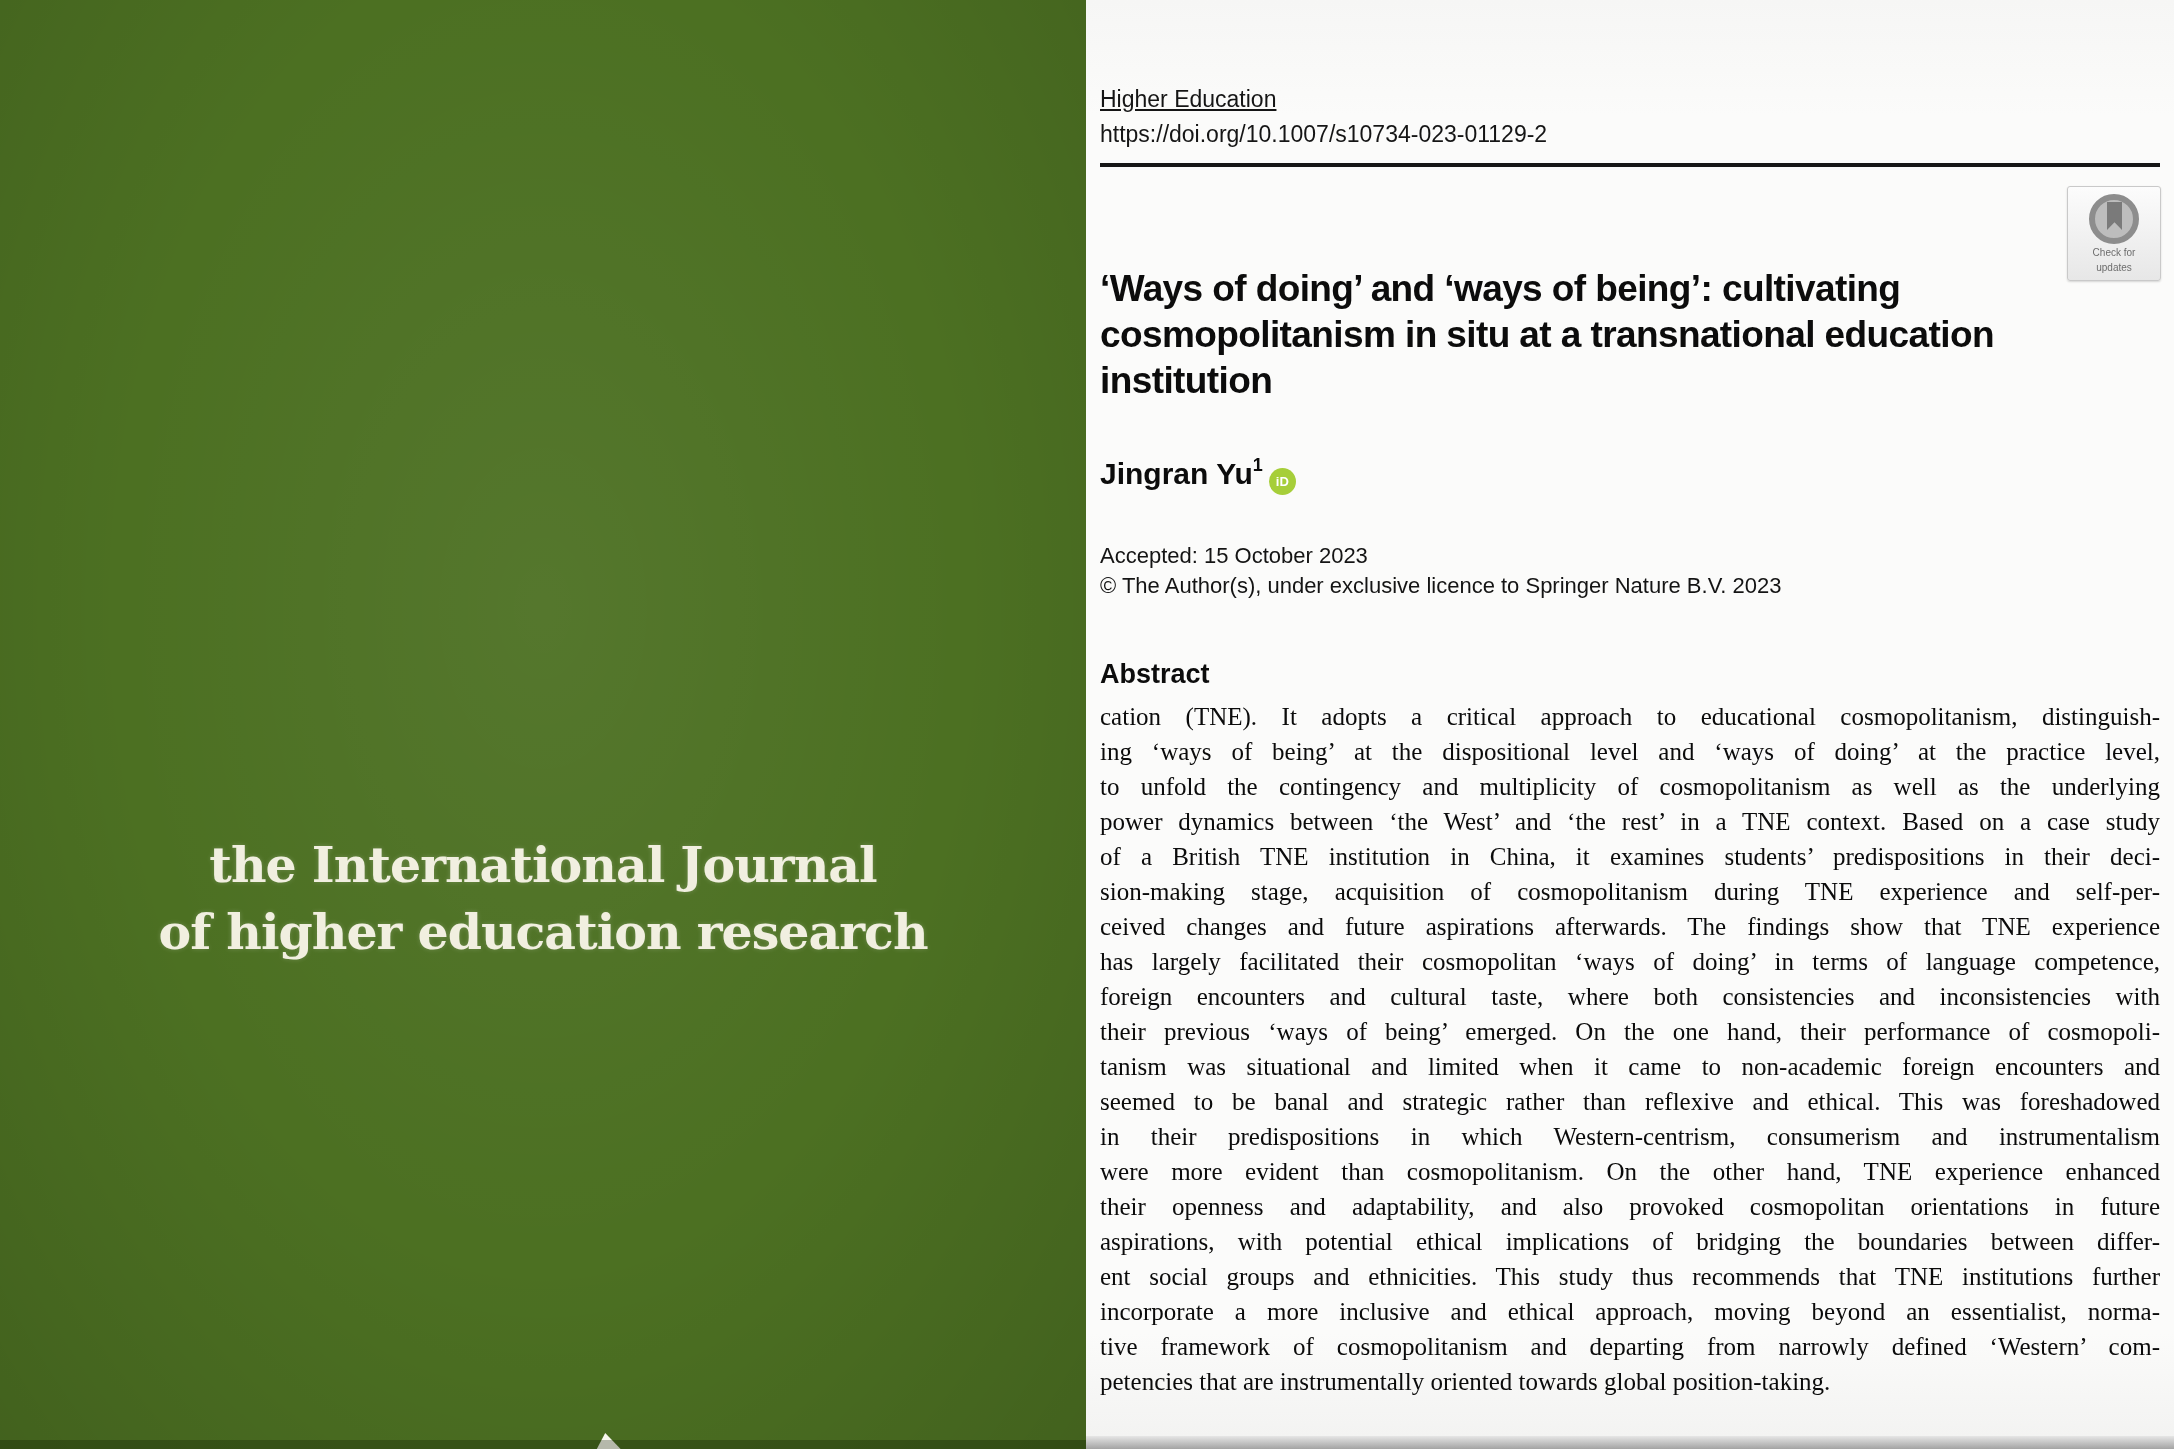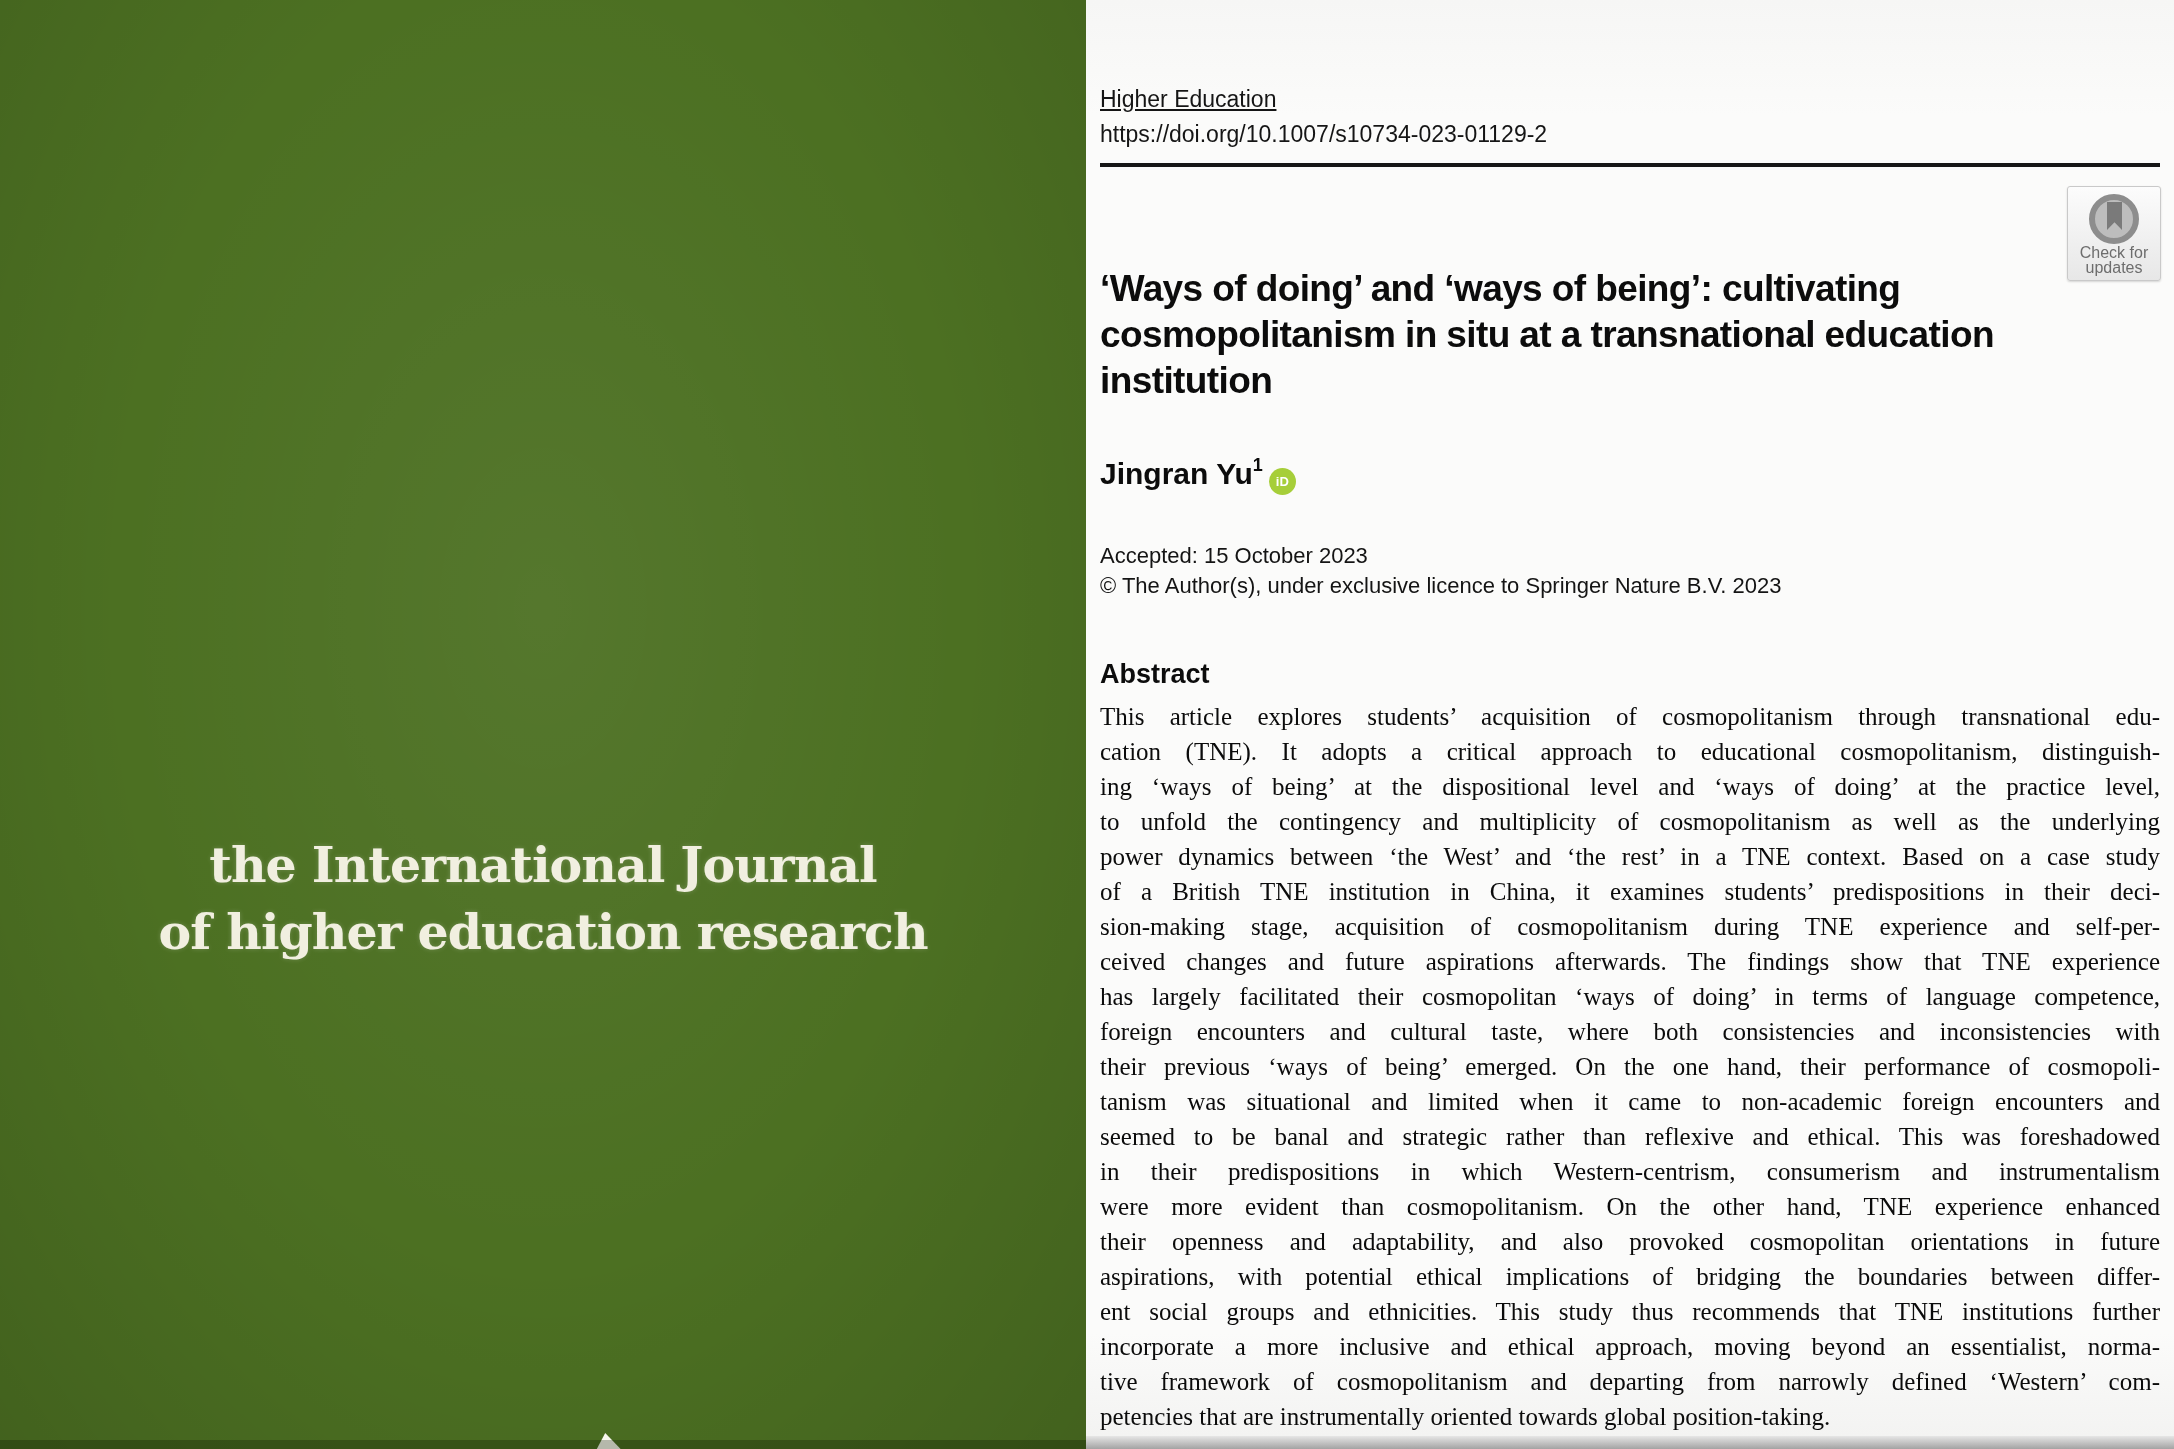--- a/index.html
+++ b/index.html
@@ -52,21 +52,21 @@
   }
   .badge-circle {
     width:50px; height:50px; border-radius:50%;
     background:#bdbdbd; border:6px solid #8d8d8d; box-sizing:border-box;
     margin:7px auto 1px; position:relative;
   }
   .badge-ribbon {
     position:absolute; left:12px; top:2px; width:15px; height:28px;
     background:#7a7a7a; clip-path:polygon(0 0, 100% 0, 100% 100%, 50% 72%, 0 100%);
   }
-  .badge-text { font-size:16px; line-height:15px; color:#6d6d6d; font-family:"Liberation Sans", sans-serif; }
+  .badge-text { font-size:10px; line-height:15px; color:#6d6d6d; font-family:"Liberation Sans", sans-serif; }
 
   .title {
     position:absolute; left:14px; top:266px; width:1062px;
     font-size:37px; font-weight:bold; line-height:46px; letter-spacing:-0.6px; color:#0c0c0c;
   }
   .author-row { position:absolute; left:14px; top:455px; font-size:30px; font-weight:bold; color:#0c0c0c; }
   .author-sup { font-size:18px; vertical-align:13px; font-weight:bold; }
   .orcid {
     display:inline-block; vertical-align:-2px; margin-left:6px;
     width:27px; height:27px; border-radius:50%; background:#a6ce39;
@@ -125,21 +125,20 @@
       <div>institution</div>
     </div>
 
     <div class="author-row"><span>Jingran Yu</span><span class="author-sup">1</span><span class="orcid">iD</span></div>
 
     <div class="accepted">Accepted: 15 October 2023</div>
     <div class="copyright">© The Author(s), under exclusive licence to Springer Nature B.V. 2023</div>
 
     <div class="abstract-head">Abstract</div>
     <div class="abstract">
-        <div class="abs-line">This article explores students’ acquisition of cosmopolitanism through transnational edu-</div>
         <div class="abs-line">cation (TNE). It adopts a critical approach to educational cosmopolitanism, distinguish-</div>
         <div class="abs-line">ing ‘ways of being’ at the dispositional level and ‘ways of doing’ at the practice level,</div>
         <div class="abs-line">to unfold the contingency and multiplicity of cosmopolitanism as well as the underlying</div>
         <div class="abs-line">power dynamics between ‘the West’ and ‘the rest’ in a TNE context. Based on a case study</div>
         <div class="abs-line">of a British TNE institution in China, it examines students’ predispositions in their deci-</div>
         <div class="abs-line">sion-making stage, acquisition of cosmopolitanism during TNE experience and self-per-</div>
         <div class="abs-line">ceived changes and future aspirations afterwards. The findings show that TNE experience</div>
         <div class="abs-line">has largely facilitated their cosmopolitan ‘ways of doing’ in terms of language competence,</div>
         <div class="abs-line">foreign encounters and cultural taste, where both consistencies and inconsistencies with</div>
         <div class="abs-line">their previous ‘ways of being’ emerged. On the one hand, their performance of cosmopoli-</div>

